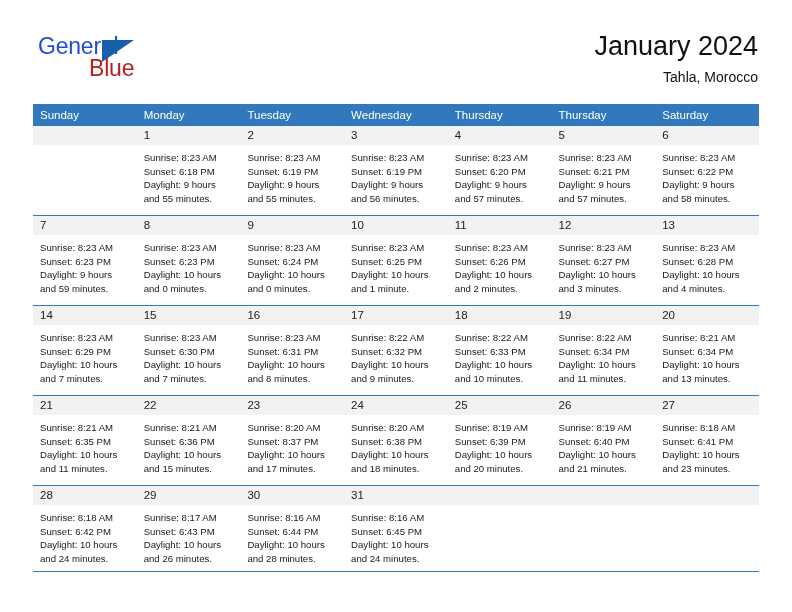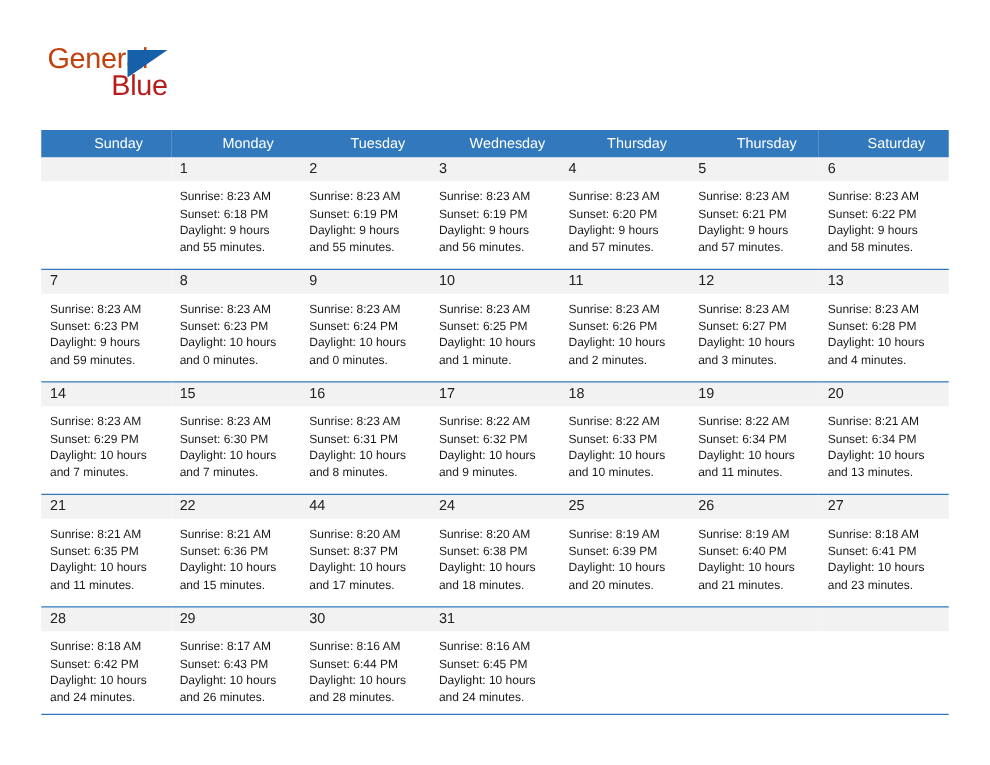--- a/index.html
+++ b/index.html
@@ -34,21 +34,21 @@
     left: 33px;
     top: 33px;
     width: 180px;
     height: 50px;
   }
   .brand-general {
     position: absolute;
     left: 5px;
     top: 0px;
     font-size: 23px;
-    color: #c2410c;
+    color: #1d4ed8;
     letter-spacing: -0.2px;
     font-family: "Liberation Sans", sans-serif;
   }
   .brand-blue {
     position: absolute;
     left: 56px;
     top: 22px;
     font-size: 23px;
     color: #b91c1c;
     letter-spacing: -0.2px;
@@ -94,22 +94,22 @@
   table.cal {
     border-collapse: collapse;
     width: 726px;
     table-layout: fixed;
   }
   table.cal th {
     background: #3179bc;
     color: #ffffff;
     font-size: 11.5px;
     font-weight: normal;
-    text-align: center;
-    padding: 5px 0 5px 20px;
+    text-align: left;
+    padding: 5px 0 5px 7px;
     height: 11px;
     border: none;
   }
   td.daycell {
     vertical-align: top;
     padding: 0;
     border: none;
     height: 89px;
     border-top: 1px solid #3179bc;
   }
@@ -152,20 +152,24 @@
 
 <div class="page">
 
   <div class="header">
     <div class="brand">
       <span class="brand-general">General</span>
       <span class="brand-triangle"></span>
       <span class="brand-blue">Blue</span>
     </div>
 
+    <div class="title-block">
+      <div class="cal-title">January 2024</div>
+      <div class="cal-sub">Tahla, Morocco</div>
+    </div>
   </div>
 
   <div class="calendar">
     <table class="cal">
       <thead>
         <tr>
           <th>Sunday</th>
           <th>Monday</th>
           <th>Tuesday</th>
           <th>Wednesday</th>
@@ -383,21 +387,21 @@
             <td class="daycell">
               <div class="daynum">22</div>
               <div class="info">
                 <div>Sunrise: 8:21 AM</div>
                 <div>Sunset: 6:36 PM</div>
                 <div>Daylight: 10 hours</div>
                 <div>and 15 minutes.</div>
               </div>
             </td>
             <td class="daycell">
-              <div class="daynum">44</div>
+              <div class="daynum">23</div>
               <div class="info">
                 <div>Sunrise: 8:20 AM</div>
                 <div>Sunset: 8:37 PM</div>
                 <div>Daylight: 10 hours</div>
                 <div>and 17 minutes.</div>
               </div>
             </td>
             <td class="daycell">
               <div class="daynum">24</div>
               <div class="info">

